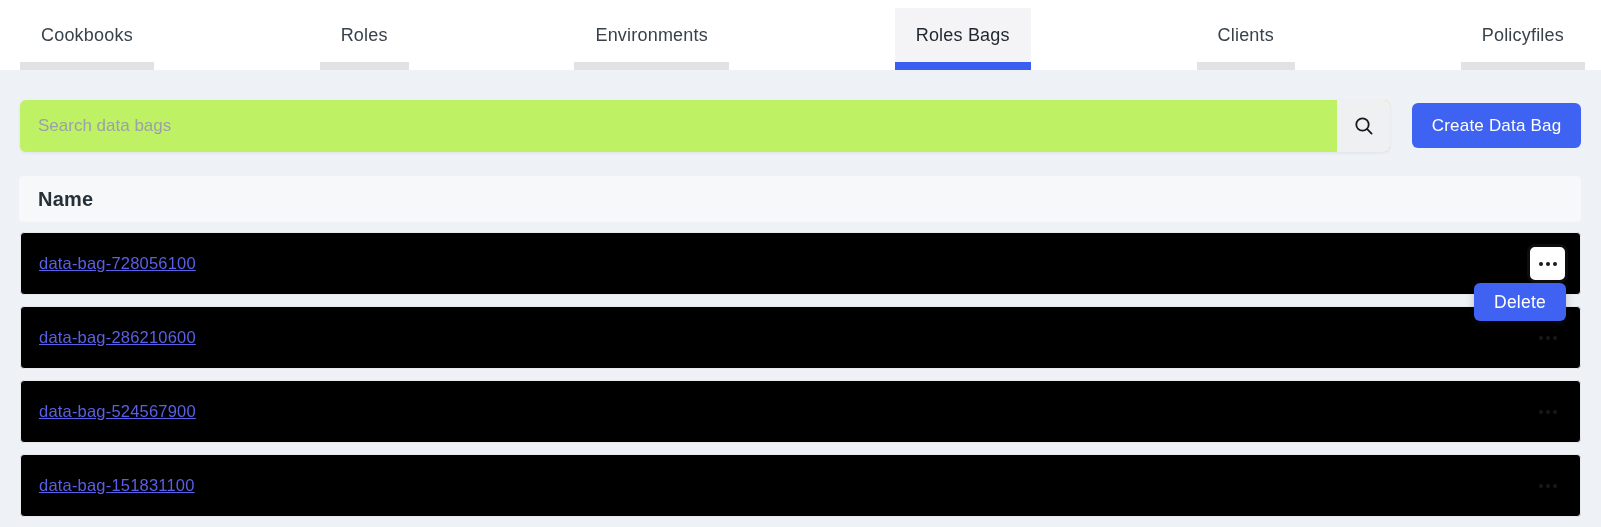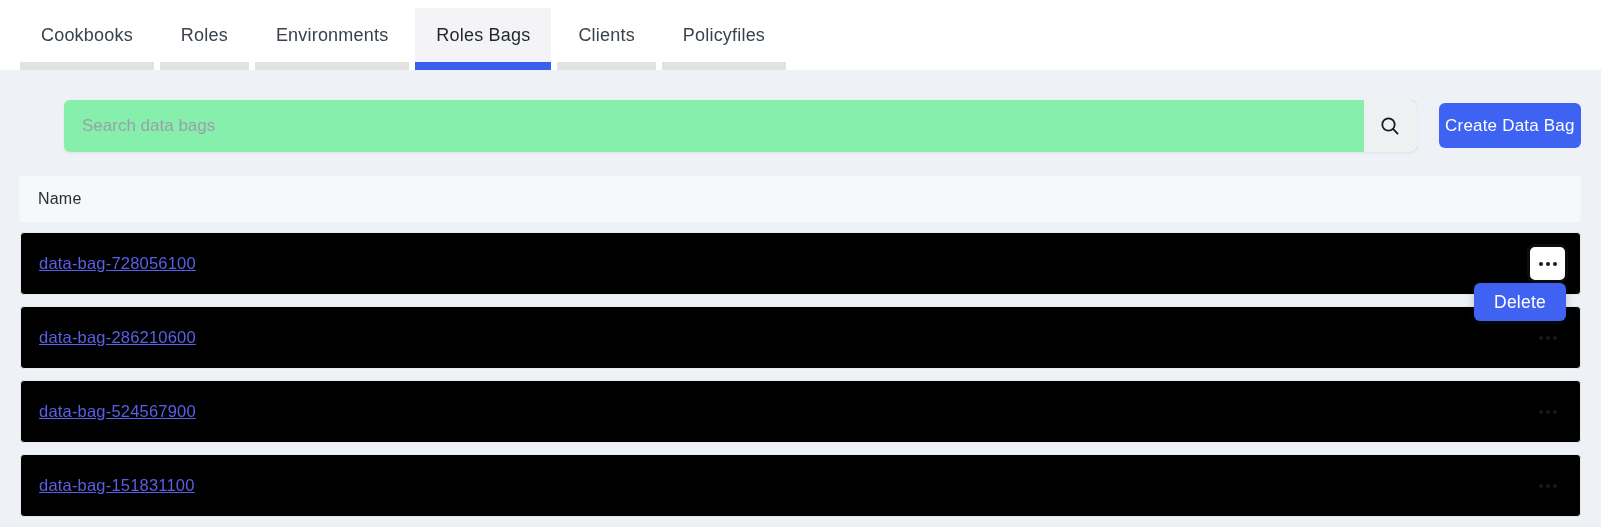--- a/index.html
+++ b/index.html
@@ -11,24 +11,25 @@
     position: relative;
     width: 1601px;
     height: 527px;
     background: #eef2f6;
     overflow: hidden;
   }
 
   
   .tabbar {
     background: #ffffff;
-    padding: 8px 8px 0 20px;
+    padding: 8px 16px 0 20px;
     display: flex;
     gap: 6px;
     align-items: stretch;
+    justify-content: space-between;
   }
   .tab {
     height: 54px;
     padding: 0 21px;
     display: flex;
     align-items: center;
     font-size: 18px;
     color: #39424b;
     letter-spacing: 0.2px;
     border-bottom: 8px solid #e2e2e3;
@@ -43,26 +44,25 @@
 
   
   .toolbar {
     display: flex;
     align-items: flex-start;
     margin: 30px 20px 0 20px;
   }
   .searchbar {
     width: 1371px;
     height: 52px;
-    background: #86efac;
+    background: #bef264;
     border-radius: 6px;
     box-shadow: 0 1px 3px rgba(40,50,60,0.08);
     display: flex;
     overflow: hidden;
-    margin-left: 44px;
   }
   .searchbar input {
     flex: 1;
     border: none;
     outline: none;
     font-family: inherit;
     font-size: 17px;
     color: #333a41;
     padding: 0 18px;
     background: transparent;
@@ -76,21 +76,21 @@
     border-radius: 0 6px 6px 0;
     display: flex;
     align-items: center;
     justify-content: center;
     cursor: pointer;
     padding: 0;
   }
   .create-btn {
     margin-left: 22px;
     margin-top: 3px;
-    width: 144px;
+    width: 169px;
     height: 45px;
     background: #3e62f1;
     color: #ffffff;
     border: none;
     border-radius: 6px;
     font-family: inherit;
     font-size: 17px;
     letter-spacing: 0.2px;
     cursor: pointer;
   }
@@ -100,22 +100,22 @@
     margin: 24px 20px 0 19px;
     height: 46px;
     background: rgba(255,255,255,0.45);
     border-radius: 4px;
     display: flex;
     align-items: center;
     padding-left: 19px;
     box-sizing: border-box;
   }
   .table-header .name-label {
-    font-size: 16px;
-    font-weight: 400;
+    font-size: 20px;
+    font-weight: 700;
     color: #272f38;
     letter-spacing: 0.2px;
   }
   .rows {
     margin: 10px 20px 0 20px;
   }
   .row {
     position: relative;
     height: 63px;
     background: #000000;

